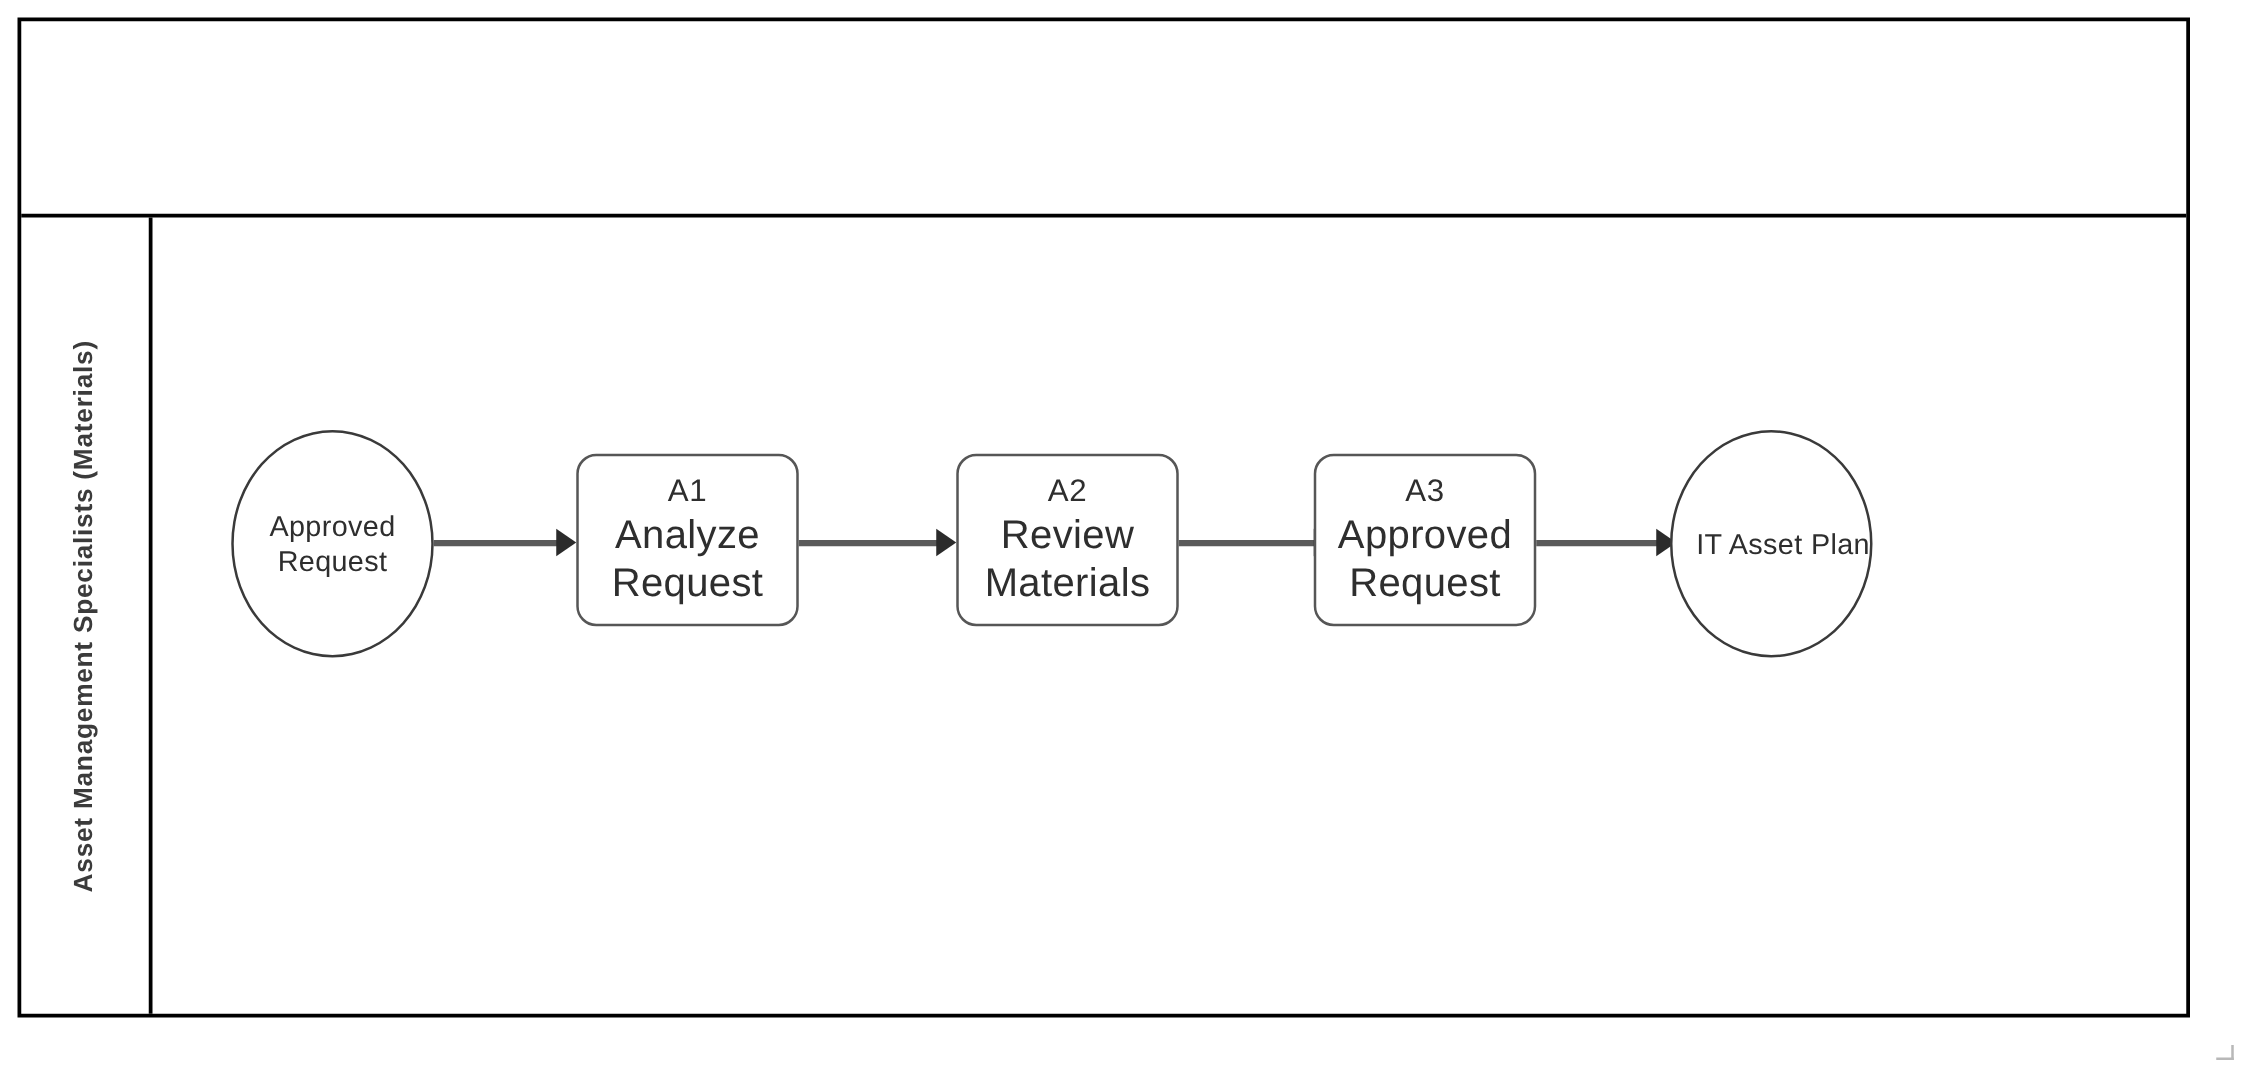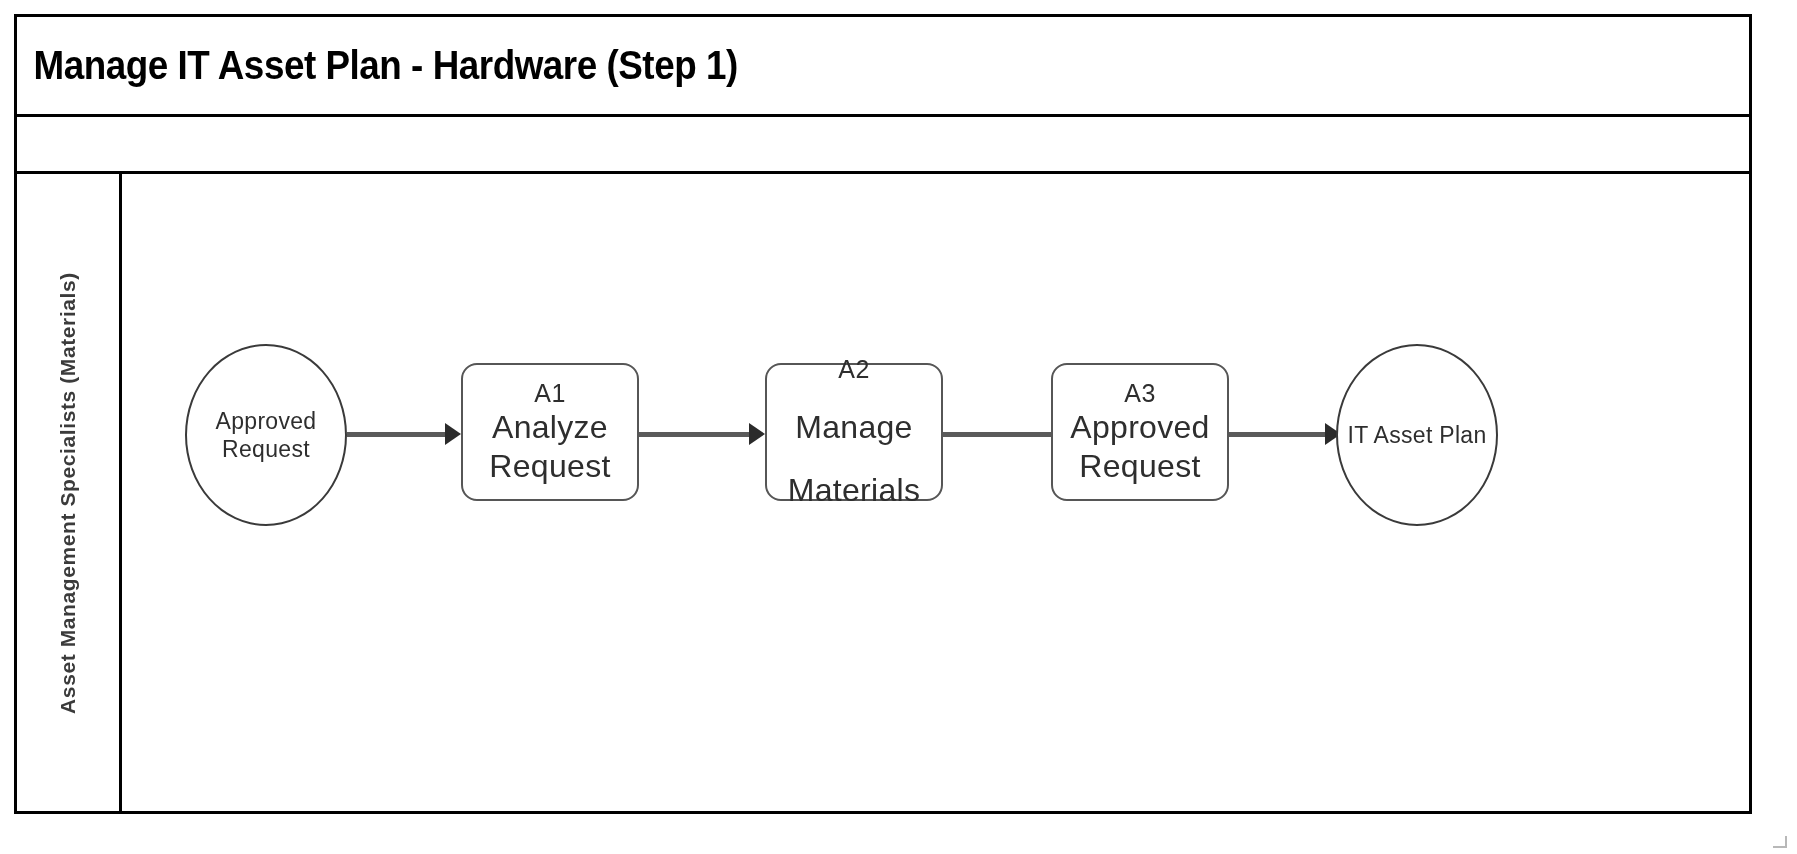--- a/index.html
+++ b/index.html
@@ -174,23 +174,20 @@
     height: 10px;
     border-right: 2px solid #b8b8b8;
     border-bottom: 2px solid #b8b8b8;
   }
 </style>
 </head>
 <body>
 
 <div id="diagram-frame">
 
-  <div id="title-band">
-    <div id="diagram-title">Manage IT Asset Plan - Hardware (Step 1)</div>
-  </div>
 
   <div id="header-band"></div>
 
   <div id="lane-area">
     <div id="lane-row">
 
       <div id="lane-header">
         <div id="lane-header-label">Asset Management  Specialists  (Materials)</div>
       </div>
 
@@ -207,39 +204,39 @@
 
           <div class="node node-task" style="left:339px; top:189px; width:178px; height:138px;">
             <span class="node-line line-id">A1</span>
             <span class="node-line line-body">Analyze</span>
             <span class="node-line line-body">Request</span>
           </div>
 
           <div class="connector" style="left:517px; top:258px; width:112px;"></div>
           <div class="arrow-head" style="left:627px; top:249px;"></div>
 
-          <div class="node node-task" style="left:643px; top:189px; width:178px; height:138px;gap:24px;">
+          <div class="node node-task" style="left:643px; top:189px; width:178px; height:138px;">
             <span class="node-line line-id">A2</span>
-            <span class="node-line line-body">Manage</span>
+            <span class="node-line line-body">Review</span>
             <span class="node-line line-body">Materials</span>
           </div>
 
           <div class="connector" style="left:821px; top:258px; width:110px;"></div>
           <div class="arrow-head" style="left:929px; top:249px;"></div>
 
           <div class="node node-task" style="left:929px; top:189px; width:178px; height:138px;">
             <span class="node-line line-id">A3</span>
             <span class="node-line line-body">Approved</span>
             <span class="node-line line-body">Request</span>
           </div>
 
           <div class="connector" style="left:1107px; top:258px; width:98px;"></div>
           <div class="arrow-head" style="left:1203px; top:249px;"></div>
 
-          <div class="node node-event" style="left:1214px; top:170px; width:162px; height:182px;">
+          <div class="node node-event" style="left:1214px; top:170px; width:162px; height:182px;align-items:flex-end;">
             <span class="node-line event-line">IT Asset  Plan</span>
           </div>
 
         </div>
       </div>
 
     </div>
   </div>
 
 </div>

